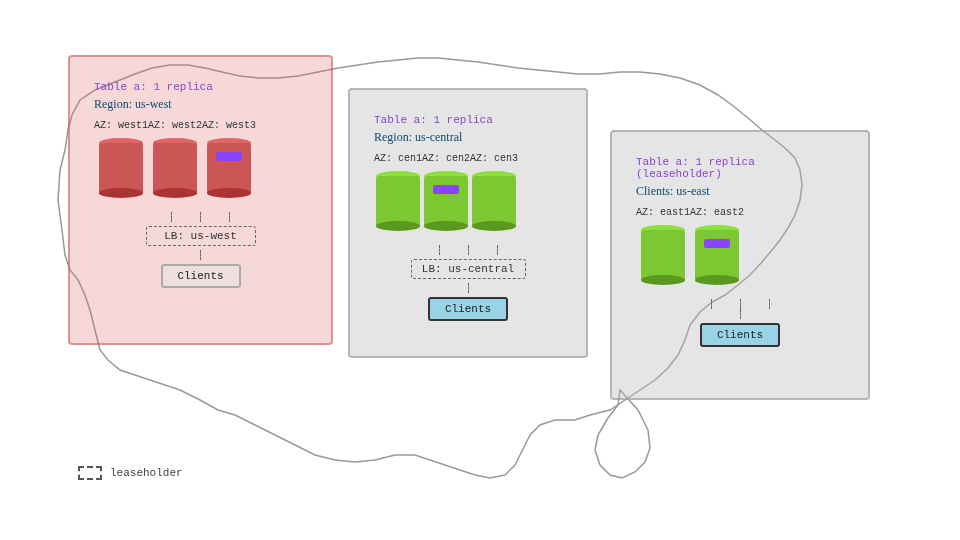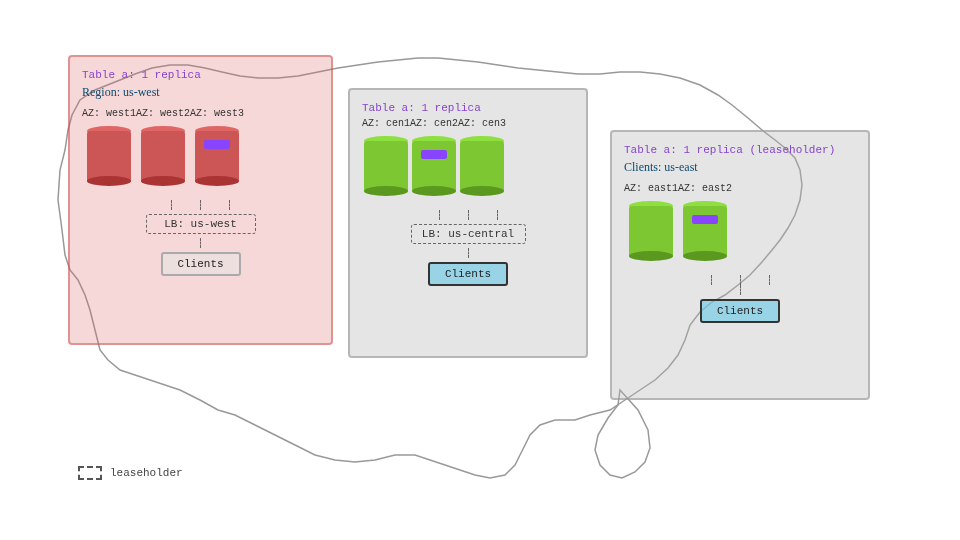--- a/index.html
+++ b/index.html
@@ -7,21 +7,21 @@
       width: 960px;
       height: 540px;
       background: #ffffff;
       font-family: 'Courier New', monospace;
       overflow: hidden;
       position: relative;
     }
     .region-box {
       position: absolute;
       border-radius: 4px;
-      padding: 12px;
+      padding: 24px;
     }
     .region-west {
       background: rgba(220, 100, 100, 0.25);
       border: 2px solid rgba(200, 80, 80, 0.5);
       left: 68px; top: 55px;
       width: 265px;
       height: 290px;
     }
     .region-central {
       background: rgba(180, 180, 180, 0.35);
@@ -201,20 +201,21 @@
       <div class="dashed-line-v"></div>
     </div>
     <div class="lb-box dashed-lb" style="width:110px;">LB: us-west</div>
     <div class="dashed-line-v"></div>
     <div class="clients-box clients-box-west" style="width:80px;">Clients</div>
   </div>
 </div>
 
 <div class="region-box region-central">
   <div class="table-label">Table a: 1 replica</div>
+  <div class="region-label">Region: us-central</div>
   <div class="az-row">
 
     <div class="az-item">
       <div class="az-label">AZ: cen1</div>
       <div class="cyl-wrapper">
         <div style="position:relative; width:44px; height:60px;">
           <div style="position:absolute; top:0; width:44px; height:10px; background:#8de040; border-radius:50%;"></div>
           <div style="position:absolute; top:5px; width:44px; height:52px; background:#7dc832; border-radius:3px;"></div>
           <div style="position:absolute; bottom:0; width:44px; height:10px; background:#5a9820; border-radius:50%;"></div>
         </div>

